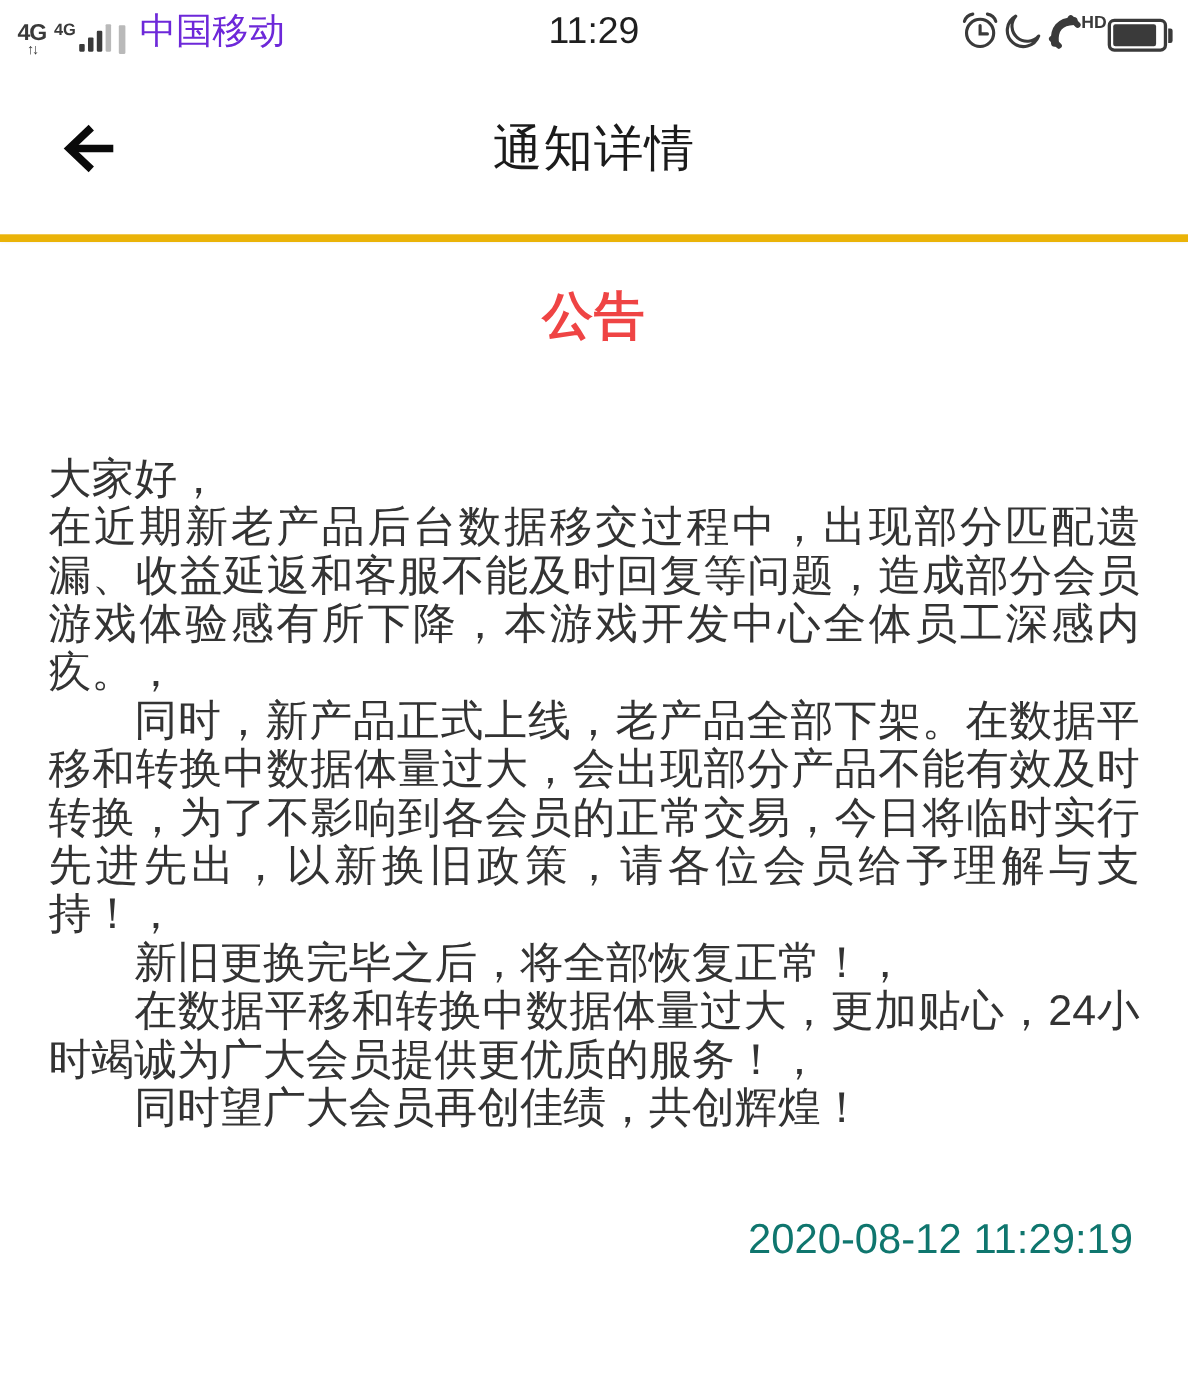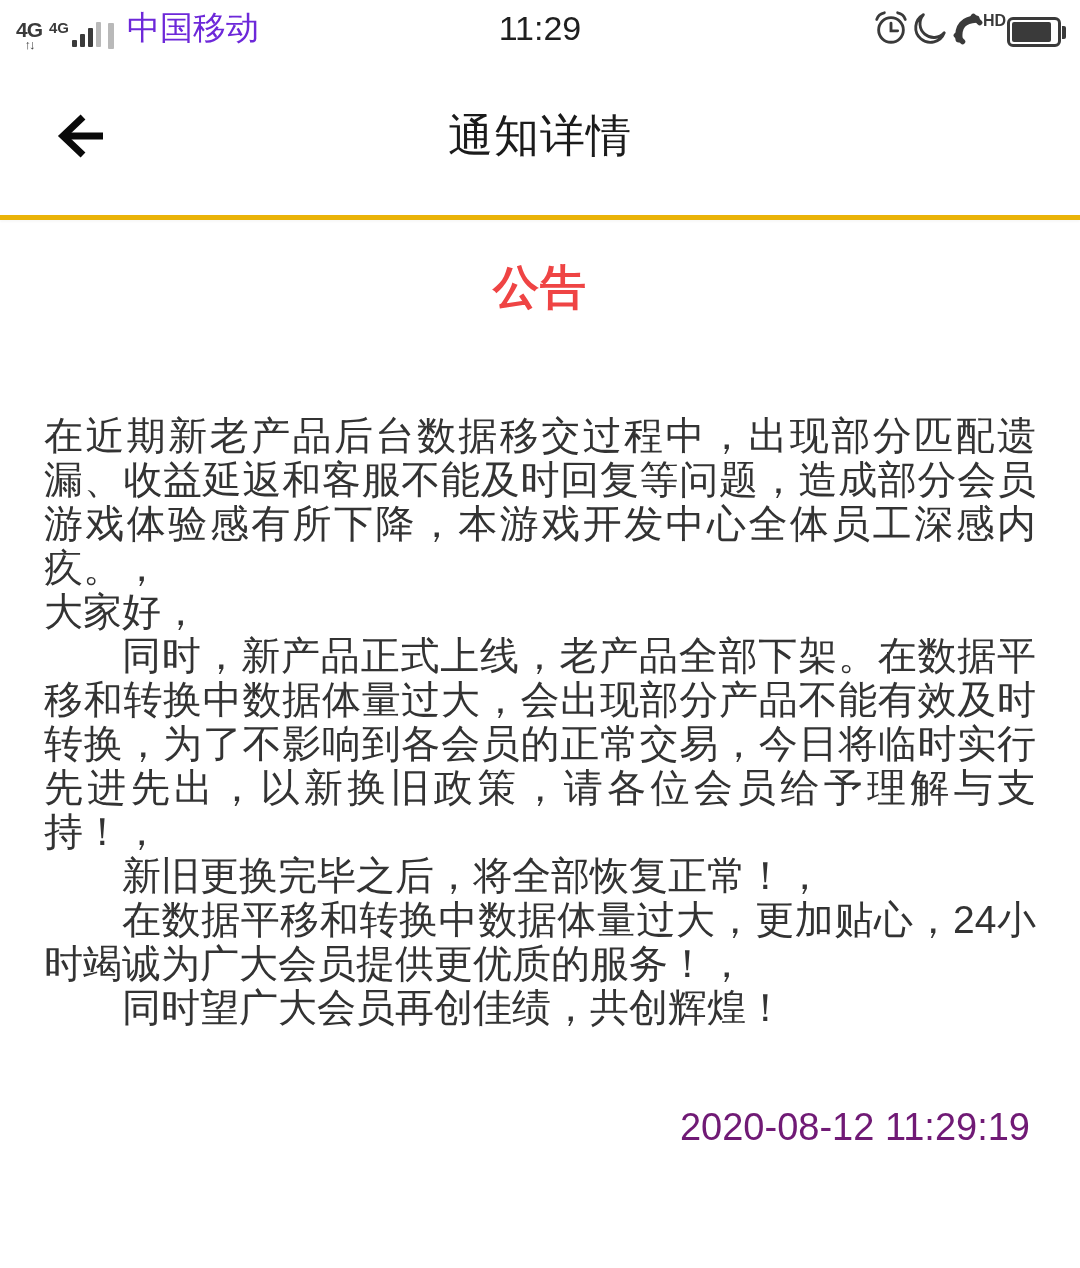--- a/index.html
+++ b/index.html
@@ -46,21 +46,21 @@
     padding: 2px; display: flex;
   }
   .battery-fill { width: 88%; height: 100%; background: #3a3a3a; border-radius: 2px; }
   .battery-nub { width: 4px; height: 13px; background: #3a3a3a; border-radius: 0 2px 2px 0; margin-left: 1px; }
 
   
   .app-header {
     height: 164px;
     position: relative;
     display: flex; align-items: center; justify-content: center;
-    border-bottom: 5px solid #eab308;
+    border-bottom: 7px solid #eab308;
     box-shadow: 0 2px 2px rgba(0,0,0,0.03);
     background: #ffffff;
   }
   .back-btn {
     position: absolute; left: 44px; top: 50%; transform: translateY(-50%);
     width: 76px; height: 76px;
     background: none; border: none; cursor: pointer;
     display: flex; align-items: center; justify-content: center;
   }
   .header-title {
@@ -86,21 +86,21 @@
     text-align: justify;
     word-break: break-all;
   }
   .notice-body p { margin: 0; }
   .notice-body p.indent { text-indent: 2em; }
   .timestamp {
     margin-top: 76px;
     padding-right: 50px;
     text-align: right;
     font-size: 38px;
-    color: #701a75;
+    color: #0f766e;
     padding-left: 44px;
   }
 </style>
 </head>
 <body>
 
 <div class="screen">
 
   <div class="status-bar">
     <div class="sb-left">
@@ -160,22 +160,22 @@
         </g>
       </svg>
     </button>
     <h1 class="header-title">通知详情</h1>
   </header>
 
   <main class="content">
     <h2 class="notice-title">公告</h2>
 
     <div class="notice-body">
+      <p>大家好，</p>
       <p>在近期新老产品后台数据移交过程中，出现部分匹配遗漏、收益延返和客服不能及时回复等问题，造成部分会员游戏体验感有所下降，本游戏开发中心全体员工深感内疚。，</p>
-      <p>大家好，</p>
       <p class="indent">同时，新产品正式上线，老产品全部下架。在数据平移和转换中数据体量过大，会出现部分产品不能有效及时转换，为了不影响到各会员的正常交易，今日将临时实行先进先出，以新换旧政策，请各位会员给予理解与支持！，</p>
       <p class="indent">新旧更换完毕之后，将全部恢复正常！，</p>
       <p class="indent">在数据平移和转换中数据体量过大，更加贴心，24小时竭诚为广大会员提供更优质的服务！，</p>
       <p class="indent">同时望广大会员再创佳绩，共创辉煌！</p>
     </div>
 
     <div class="timestamp">2020-08-12 11:29:19</div>
   </main>
 
 </div>

